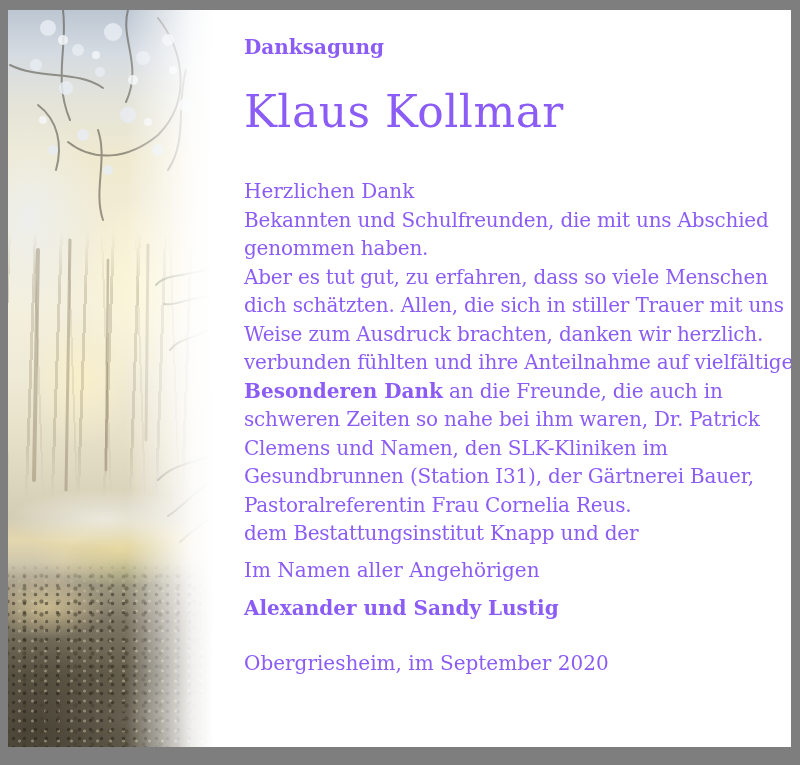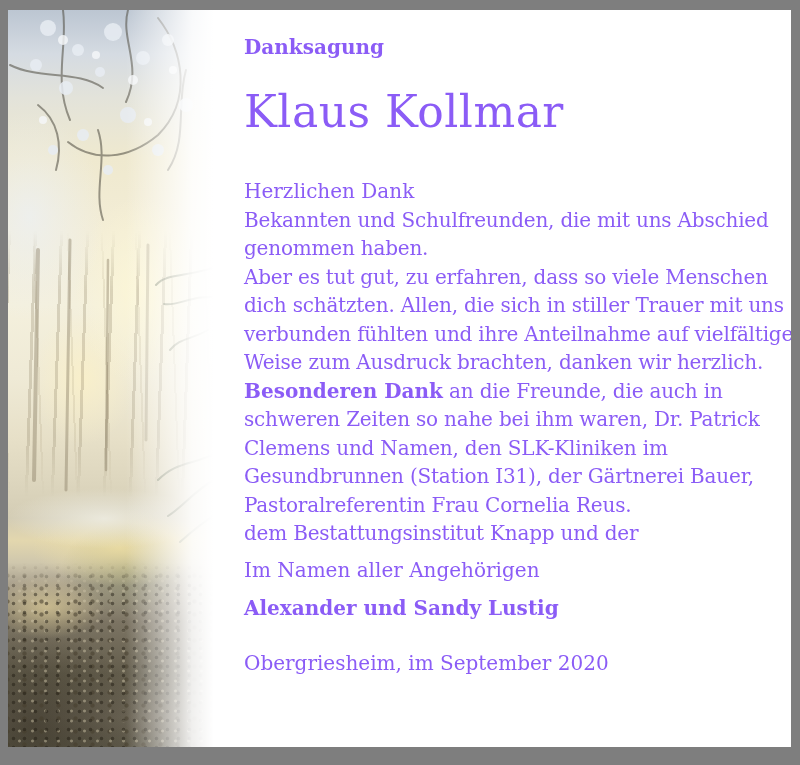--- a/index.html
+++ b/index.html
@@ -162,22 +162,22 @@
 
     <div class="content">
       <div class="category">Danksagung</div>
       <h1 class="name">Klaus Kollmar</h1>
       <div class="thanks">Herzlichen Dank</div>
       <div class="body-lines">
           <div class="line">Bekannten und Schulfreunden, die mit uns Abschied</div>
           <div class="line">genommen haben.</div>
           <div class="line">Aber es tut gut, zu erfahren, dass so viele Menschen</div>
           <div class="line">dich schätzten. Allen, die sich in stiller Trauer mit uns</div>
+          <div class="line">Weise zum Ausdruck brachten, danken wir herzlich.</div>
           <div class="line">verbunden fühlten und ihre Anteilnahme auf vielfältige</div>
-          <div class="line">Weise zum Ausdruck brachten, danken wir herzlich.</div>
           <div class="line"><b>Besonderen Dank</b> an die Freunde, die auch in</div>
           <div class="line">schweren Zeiten so nahe bei ihm waren, Dr. Patrick</div>
           <div class="line">Clemens und Namen, den SLK-Kliniken im</div>
           <div class="line">Gesundbrunnen (Station I31), der Gärtnerei Bauer,</div>
           <div class="line">Pastoralreferentin Frau Cornelia Reus.</div>
           <div class="line">dem Bestattungsinstitut Knapp und der</div>
         </div>
       <div class="closing">Im Namen aller Angehörigen</div>
       <div class="signature">Alexander und Sandy Lustig</div>
       <div class="place-date">Obergriesheim, im September 2020</div>

